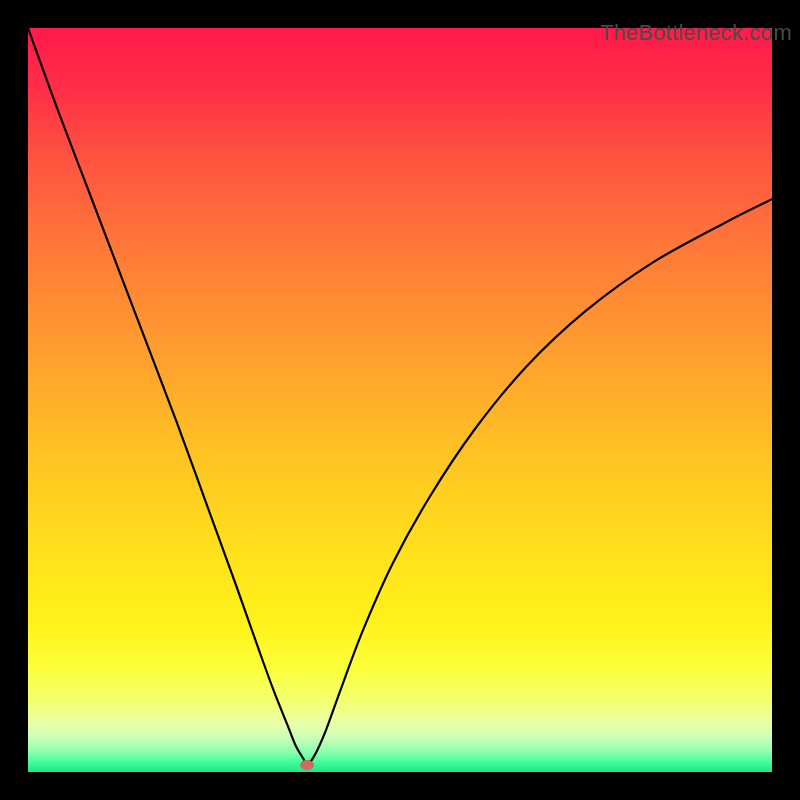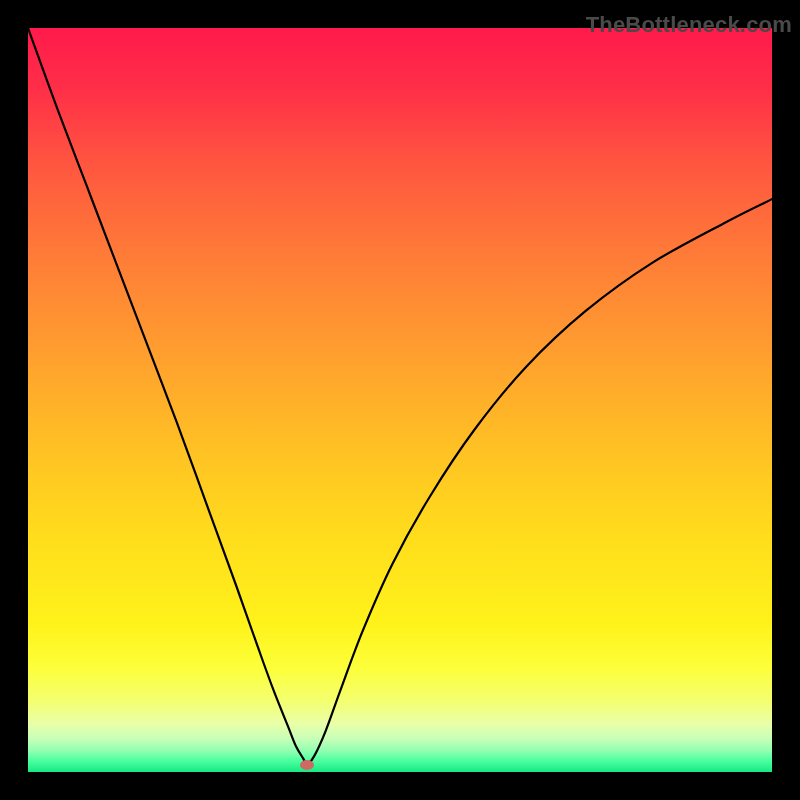--- a/index.html
+++ b/index.html
@@ -21,26 +21,26 @@
   }
   .plot {
     position: absolute;
     left: 0;
     top: 0;
     width: 744px;
     height: 744px;
   }
   .watermark {
     position: absolute;
-    top: 12px;
+    top: 20px;
     right: 8px;
     color: #4a4a4a;
     font-size: 22px;
     letter-spacing: 0.2px;
-    font-weight: 700;
+    font-weight: 400;
     z-index: 5;
   }
   .curve {
     position: absolute;
     left: 0;
     top: 0;
     z-index: 3;
     pointer-events: none;
   }
   .marker {

